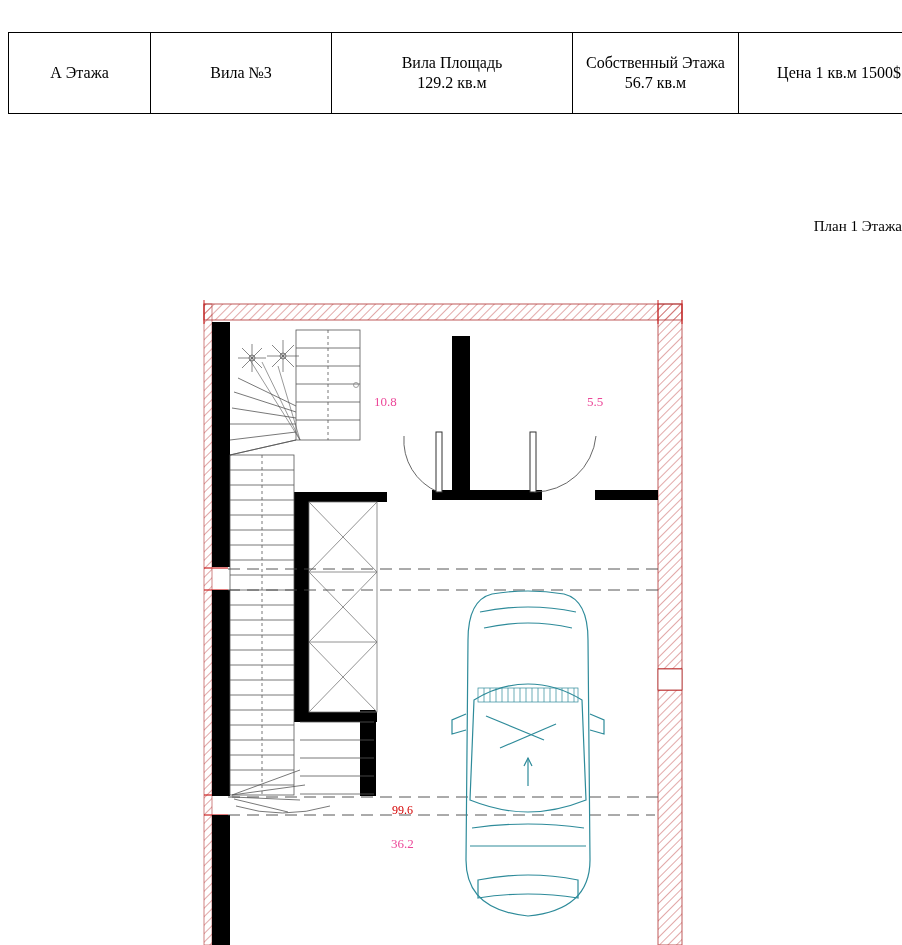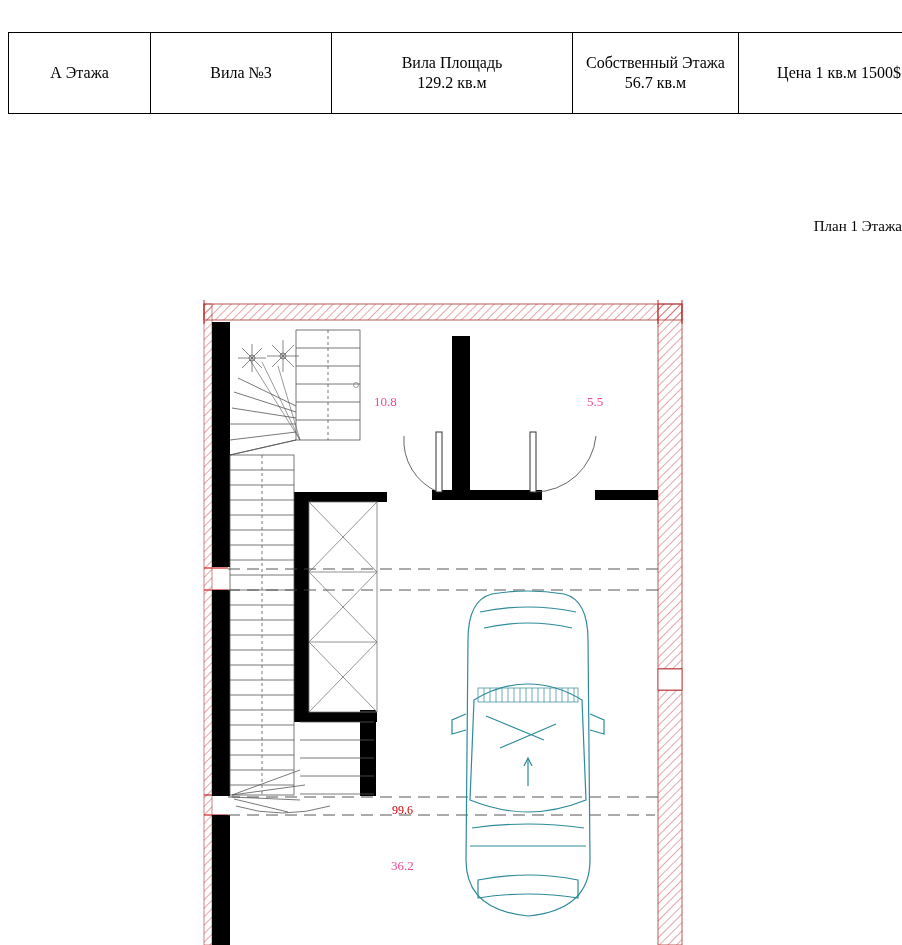--- a/index.html
+++ b/index.html
@@ -330,15 +330,15 @@
     <g stroke="#b03030" stroke-width="0.8" fill="none">
       <rect x="658" y="669" width="24" height="21" fill="#ffffff"></rect>
     </g>
 
   </svg>
 
   
   <div class="label" style="left:374px; top:394px;">10.8</div>
   <div class="label" style="left:587px; top:394px;">5.5</div>
   <div class="label red" style="left:392px; top:803px;">99.6</div>
-  <div class="label" style="left:391px; top:836px;margin-top:22px;">36.2</div>
+  <div class="label" style="left:391px; top:836px;">36.2</div>
 
 </div>
 
 </body></html>

